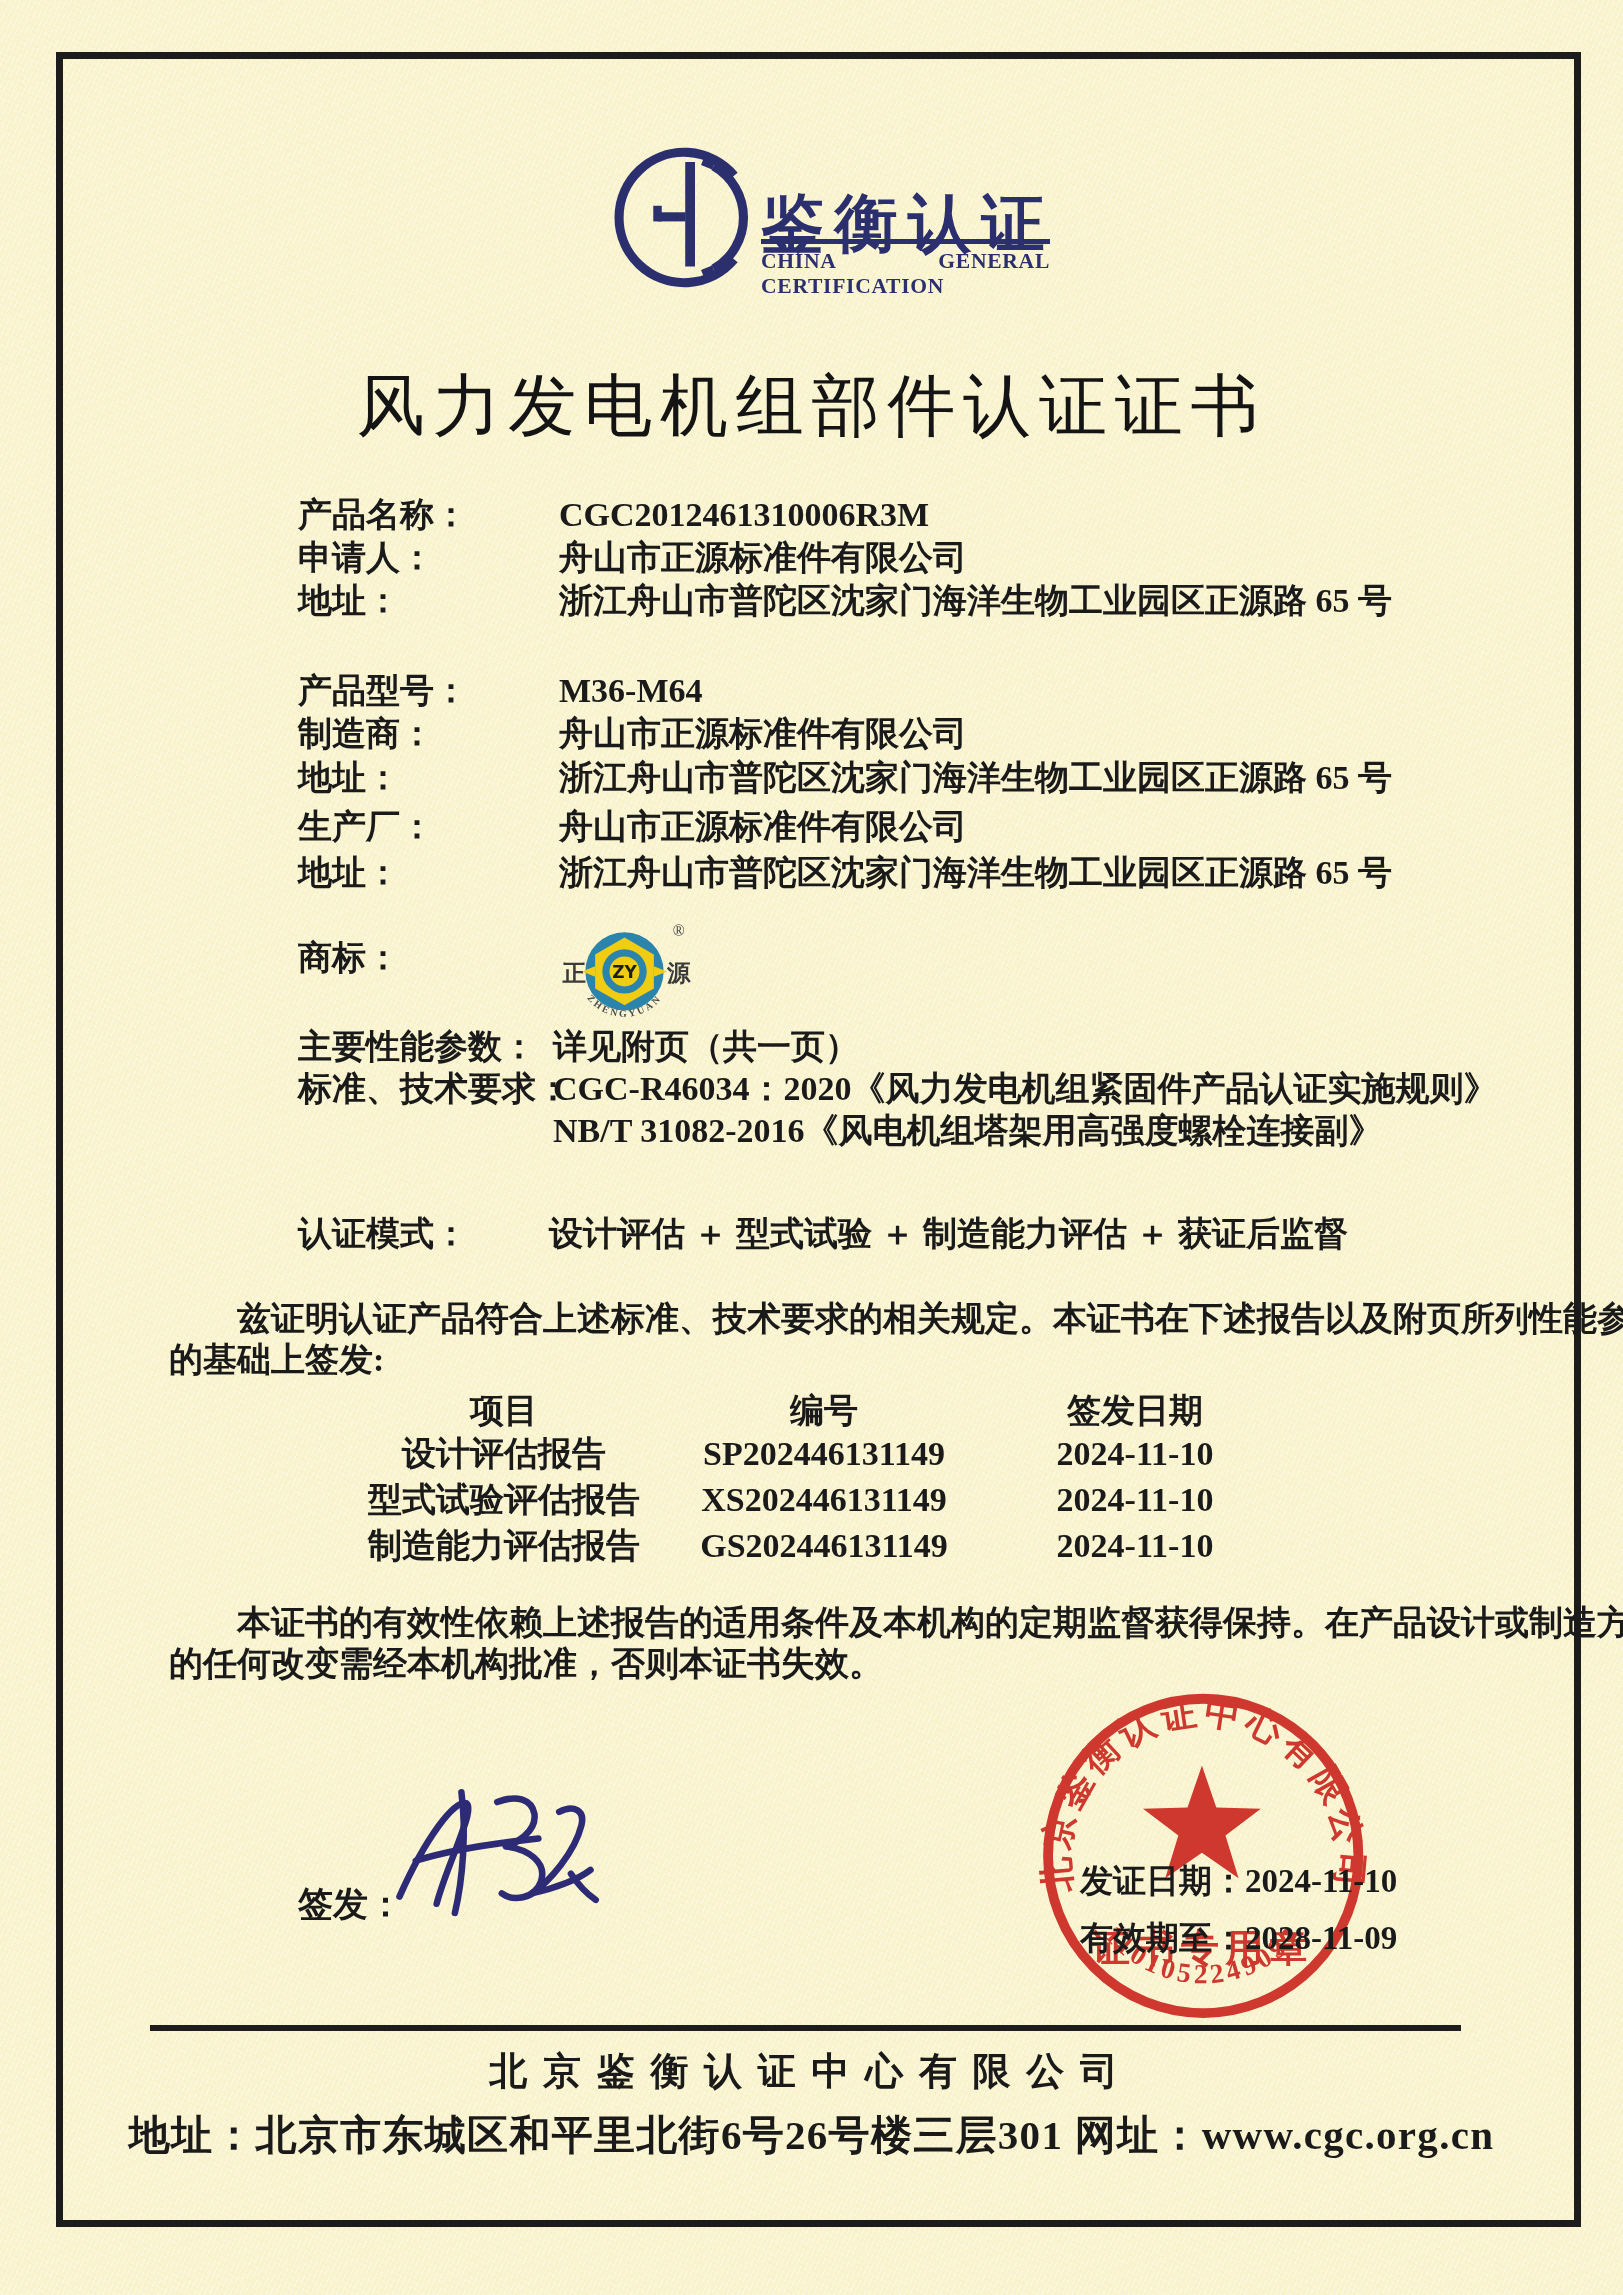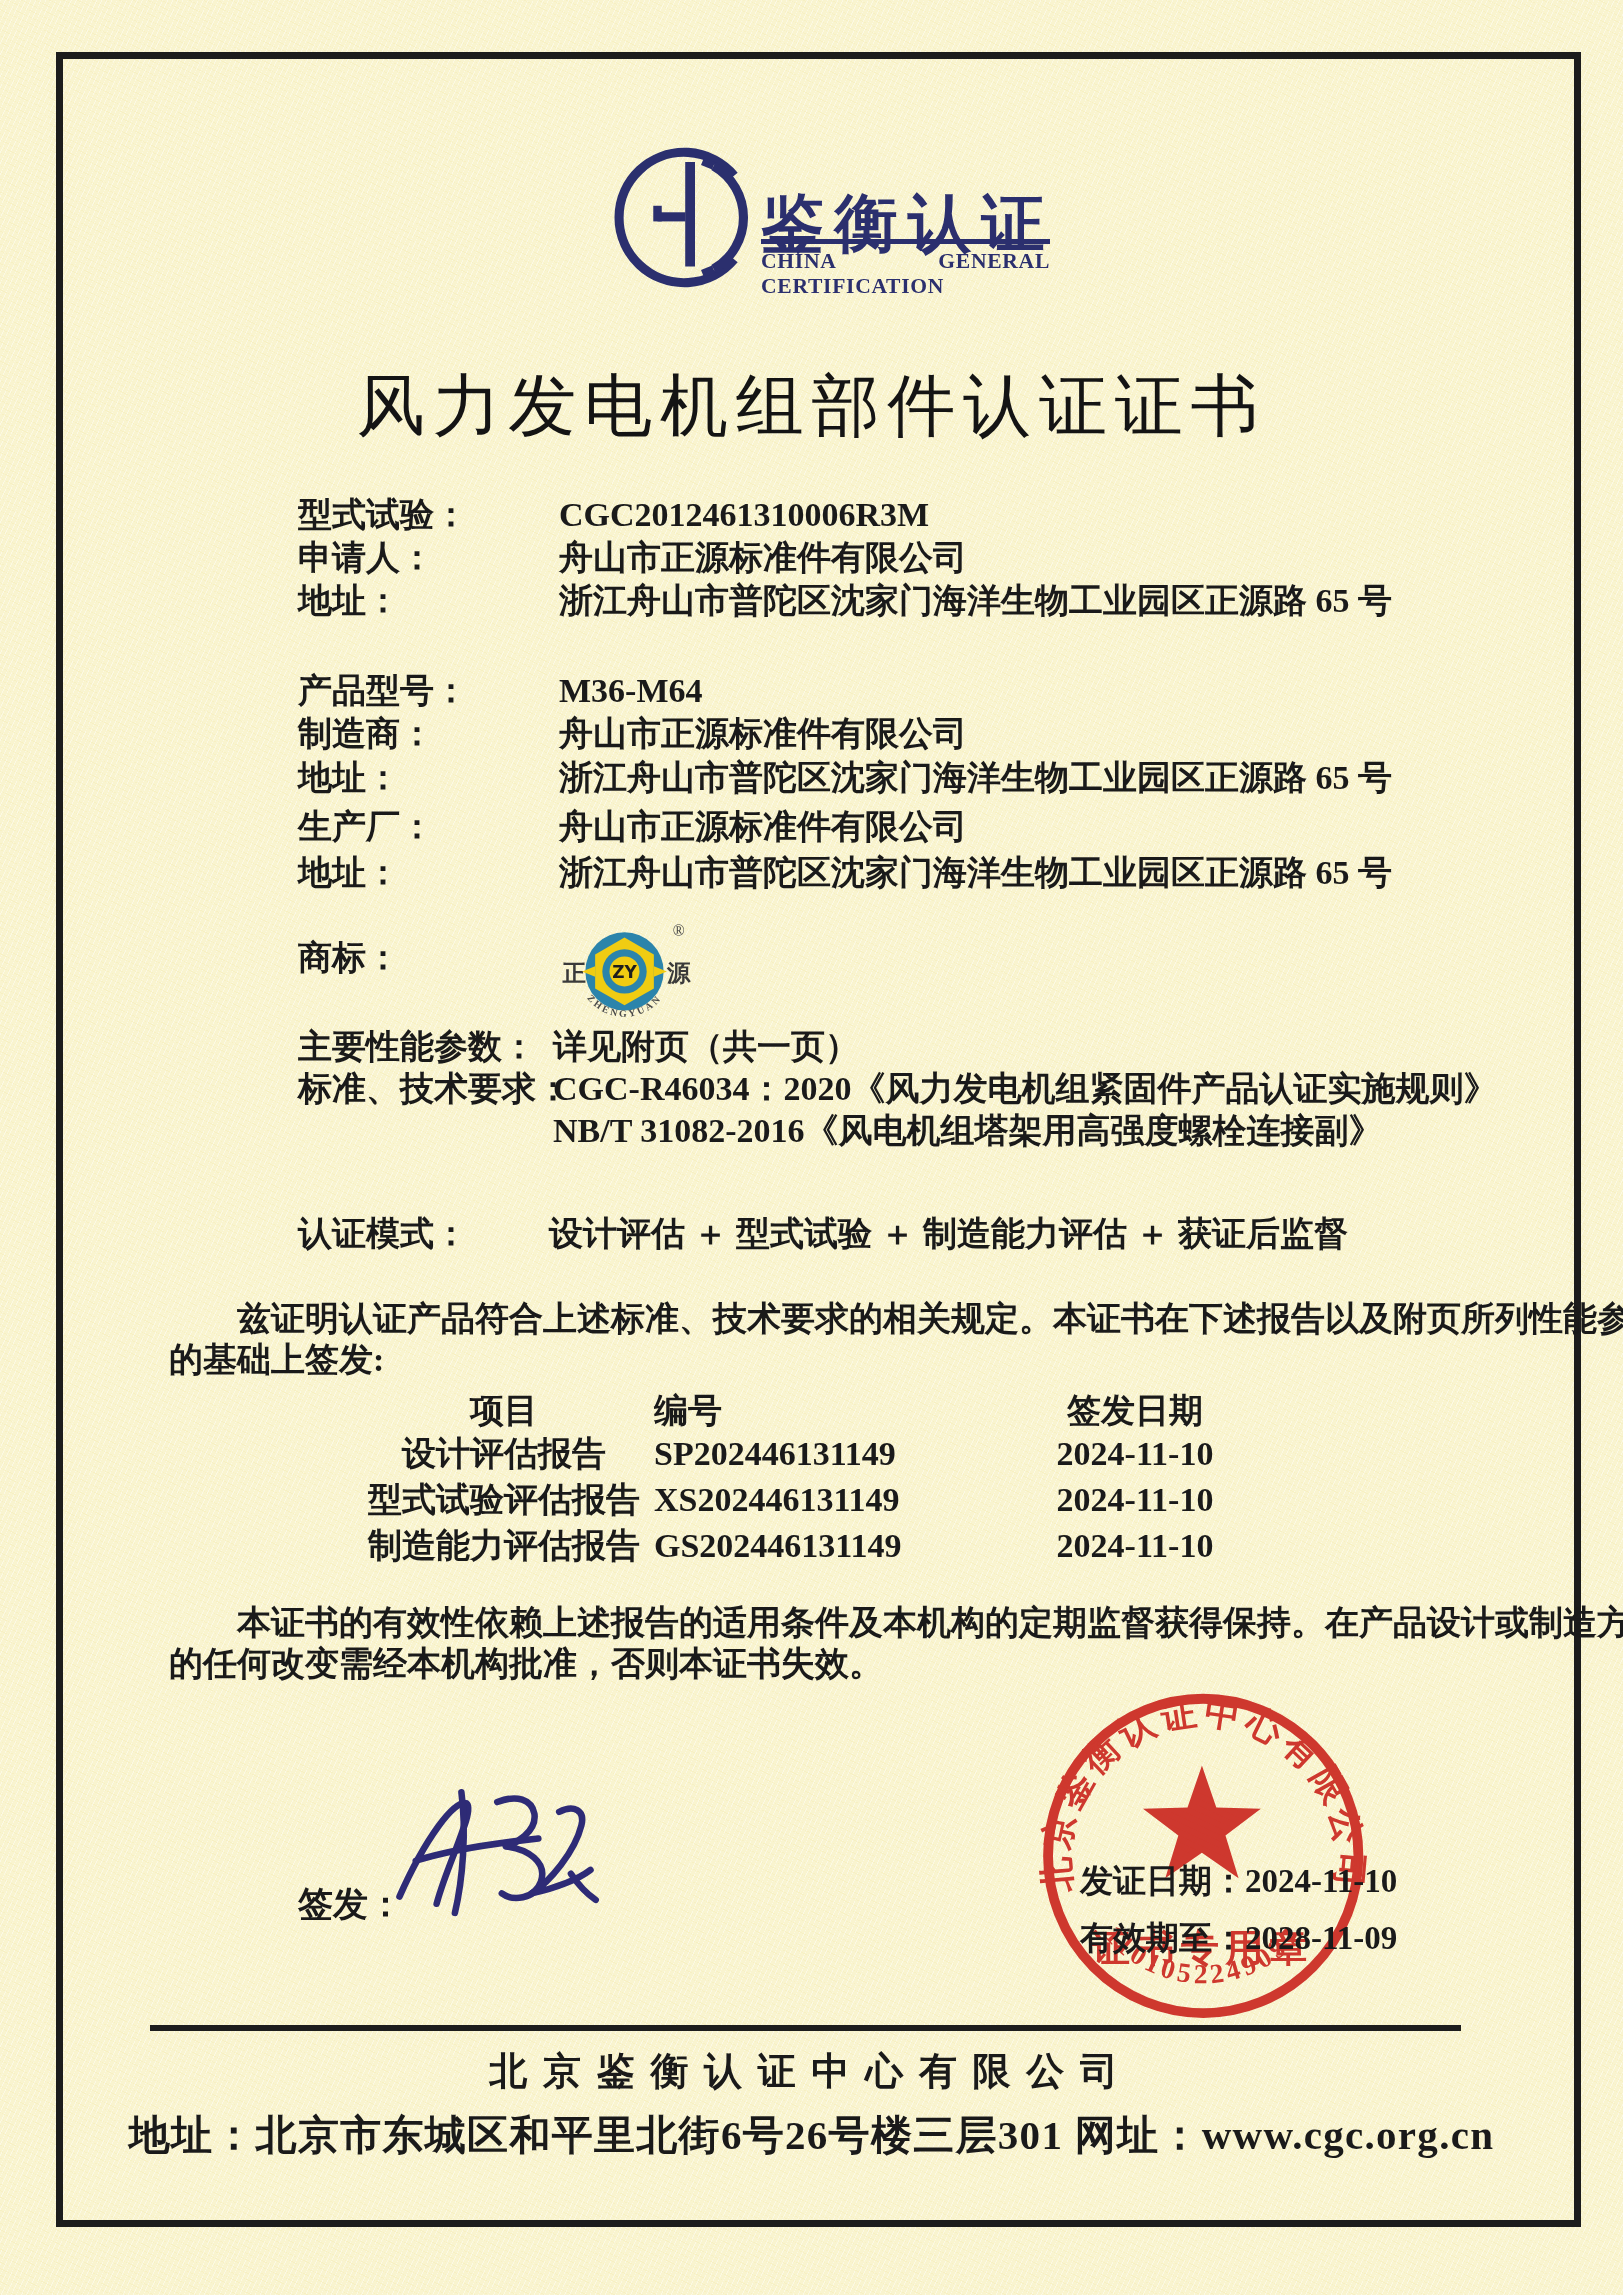--- a/index.html
+++ b/index.html
@@ -29,21 +29,21 @@
          font-family:"DejaVu Sans","Liberation Sans",sans-serif;font-weight:normal;color:#141414;}
   
   .frow{position:absolute;left:0;width:1623px;height:44px;line-height:44px;font-size:34px;font-weight:bold;}
   .flabel{position:absolute;left:298px;}
   .fvalue{position:absolute;left:559px;white-space:nowrap;}
   
   .stline{position:absolute;left:169px;width:1308px;font-size:34px;font-weight:bold;line-height:42px;white-space:nowrap;}
   
   .trow{position:absolute;left:0;width:1577px;height:43px;line-height:43px;font-size:34px;font-weight:bold;}
   .tc1{position:absolute;left:298px;width:412px;text-align:center;}
-  .tc2{position:absolute;left:654px;width:340px;}
+  .tc2{position:absolute;left:654px;width:340px;text-align:center;}
   .tc3{position:absolute;left:1001px;width:268px;text-align:center;}
   
   .sign-label{left:298px;top:1881px;font-size:35px;font-weight:bold;}
   .date-line{font-size:33px;font-weight:bold;white-space:nowrap;z-index:5;}
   .rule{left:150px;top:2025px;width:1311px;height:5.9px;background:#1d1d1d;}
   .foot-co{left:0;top:2046px;width:1623px;text-align:center;font-size:38px;font-weight:bold;letter-spacing:15.7px;}
   .foot-addr{left:0;top:2108px;width:1623px;text-align:center;font-size:41px;font-weight:bold;letter-spacing:1.3px;}
 </style>
 </head>
 <body>
@@ -63,21 +63,21 @@
     <line x1="1005" y1="331" x2="1048" y2="331" stroke="#2b2f6e" stroke-width="14"></line>
     <line x1="1005" y1="314" x2="1005" y2="338" stroke="#2b2f6e" stroke-width="13"></line>
   </svg>
   <div class="abs navy brand-cn">鉴衡认证</div>
   <div class="abs brand-rule"></div>
   <div class="abs navy brand-en">CHINA GENERAL CERTIFICATION</div>
 
   <div class="abs title">风力发电机组部件认证证书</div>
 
   <div class="frow" style="top:493px">
-    <span class="flabel">型式试验：</span>
+    <span class="flabel">产品名称：</span>
     <span class="fvalue">CGC2012461310006R3M</span>
   </div>
   <div class="frow" style="top:536px">
     <span class="flabel">申请人：</span>
     <span class="fvalue">舟山市正源标准件有限公司</span>
   </div>
   <div class="frow" style="top:579px">
     <span class="flabel">地址：</span>
     <span class="fvalue">浙江舟山市普陀区沈家门海洋生物工业园区正源路 65 号</span>
   </div>

